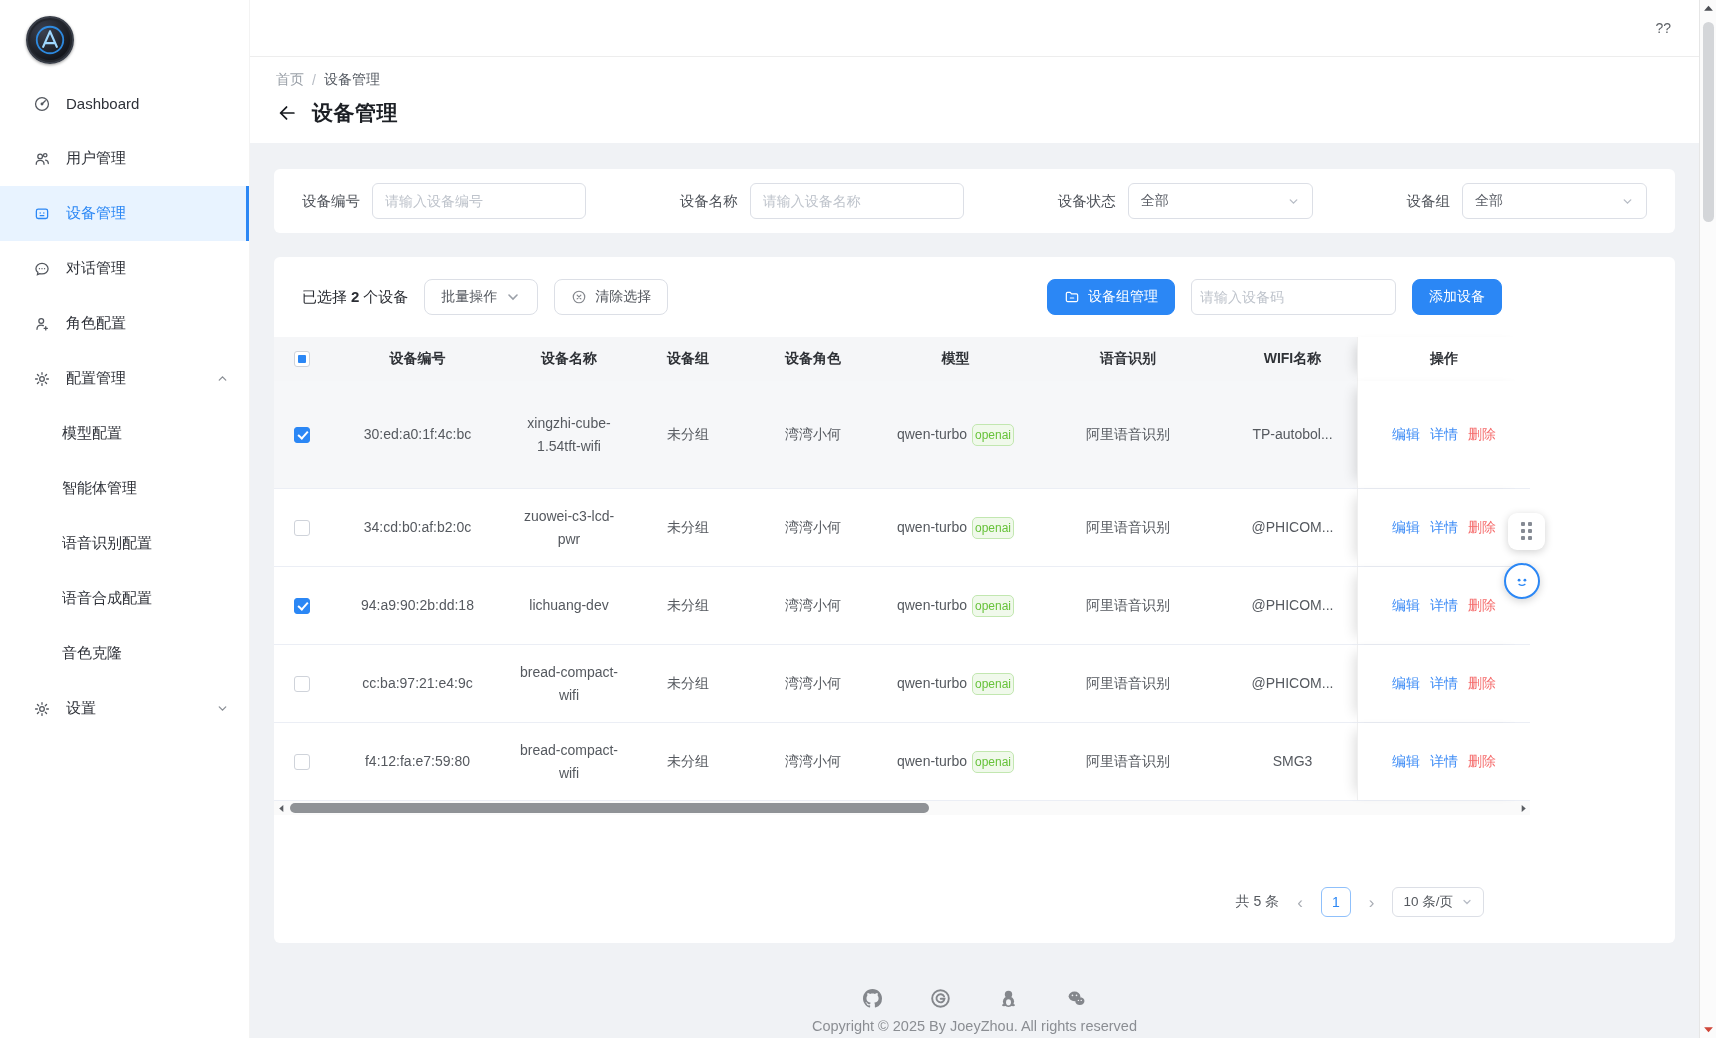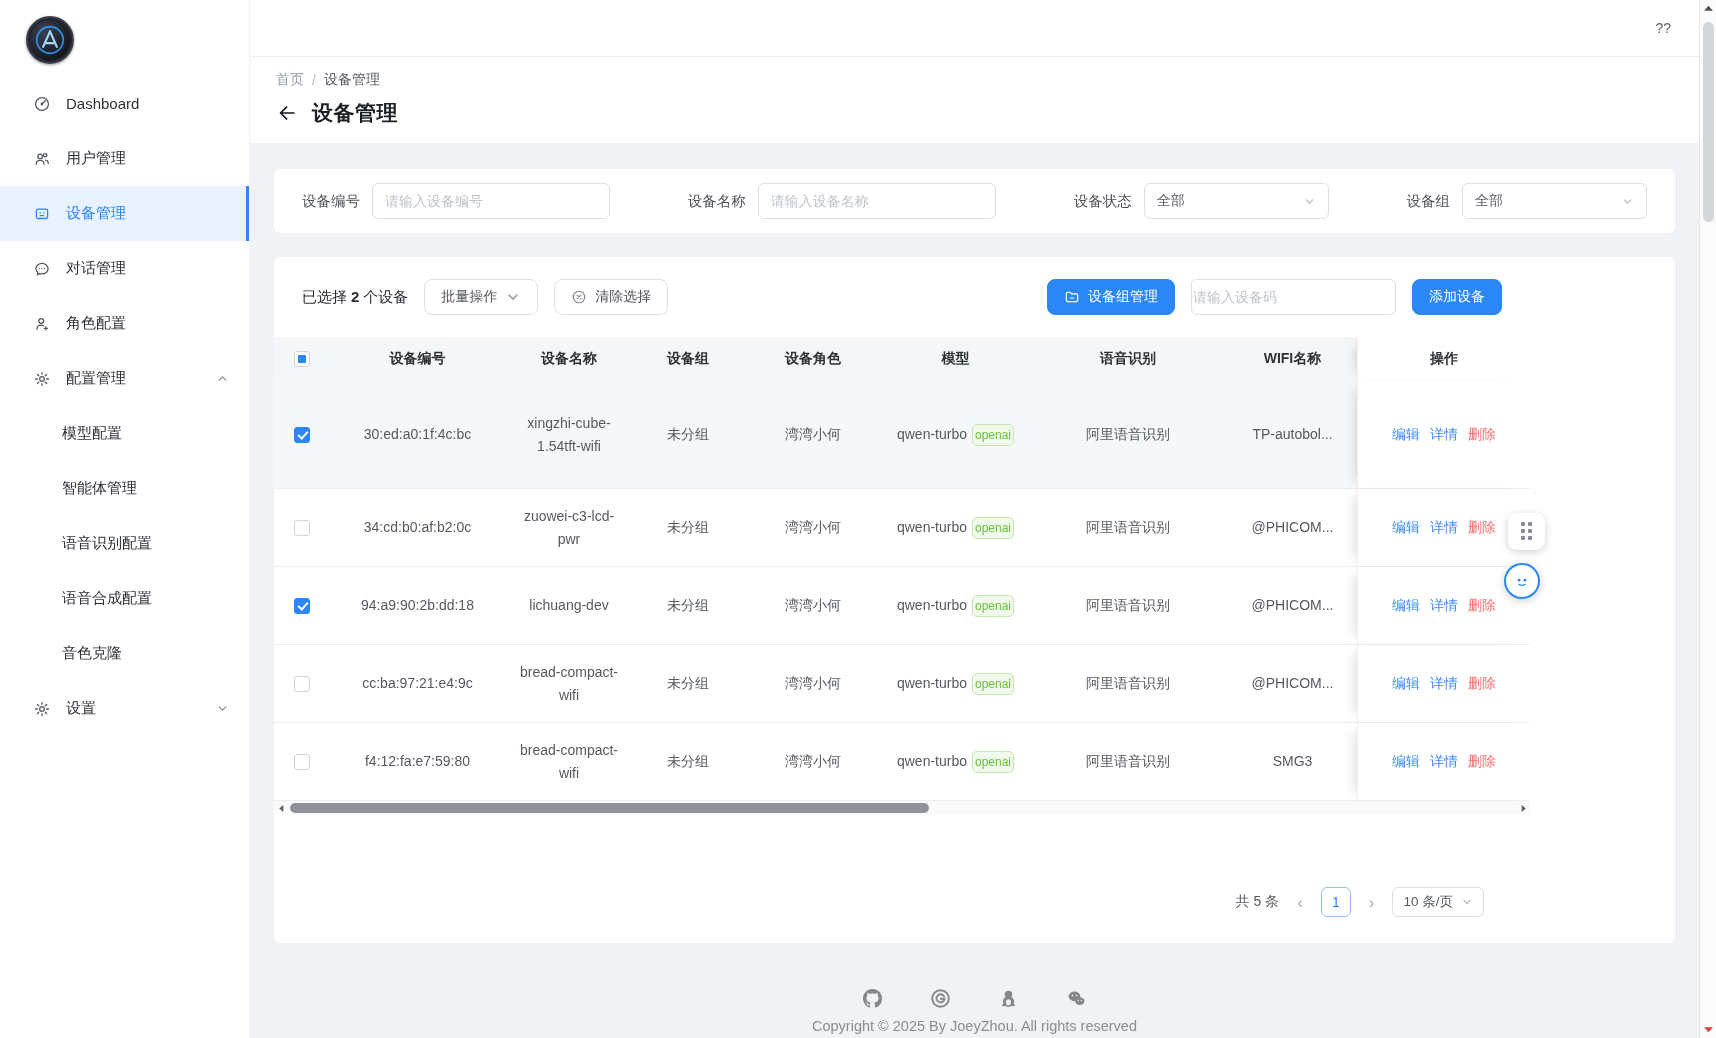--- a/index.html
+++ b/index.html
@@ -40,37 +40,37 @@
   .back-arrow { width:22px; height:22px; color:#15181d; cursor:pointer; }
   .page-title { font-size:21px; font-weight:bold; color:#1c1f24; letter-spacing:.5px; }
 
   .content { flex:1; padding:26px 24px 0; overflow:hidden; display:flex; flex-direction:column; }
   .card { background:#fff; border-radius:6px; }
 
   
   .filter-card { padding:14px 28px; display:flex; align-items:center; justify-content:space-between; flex:none; }
   .f-group { display:flex; align-items:center; gap:12px; }
   .f-label { color:#4e5259; font-size:14.5px; white-space:nowrap; }
-  .f-input { width:238px; height:36px; border:1px solid #dcdfe6; border-radius:6px; padding:0 12px; font-size:14px; color:#333; background:#fff; outline:none; font-family:inherit; }
+  .f-input { width:214px; height:36px; border:1px solid #dcdfe6; border-radius:6px; padding:0 12px; font-size:14px; color:#333; background:#fff; outline:none; font-family:inherit; }
   .f-input::placeholder { color:#bfc4cc; }
   .f-select { width:185px; height:36px; border:1px solid #dcdfe6; border-radius:6px; padding:0 12px; display:flex; align-items:center; justify-content:space-between; color:#5a5e66; cursor:pointer; background:#fff; }
   .f-select .chev { width:13px; height:13px; color:#b8bdc6; }
 
   
   .table-card { margin-top:24px; padding:22px 0 26px; flex:none; }
   .tc-inner { width:1256px; }
   .toolbar { display:flex; align-items:center; padding:0 28px; }
   .sel-info { font-size:15px; color:#2a2d33; font-weight:500; white-space:nowrap; }
   .sel-info b { font-weight:bold; padding:0 4px; }
   .btn { height:36px; border-radius:8px; display:inline-flex; align-items:center; gap:8px; padding:0 16px; font-size:14px; cursor:pointer; border:1px solid #dcdfe6; background:#fff; color:#53575e; white-space:nowrap; }
   .btn .bicon { width:16px; height:16px; }
   .btn-primary { background:var(--primary); border-color:var(--primary); color:#fff; }
   .toolbar .gap { width:16px; flex:none; }
   .toolbar-right { margin-left:auto; display:flex; align-items:center; gap:16px; }
-  .code-input { width:205px; height:36px; border:1px solid #dcdfe6; border-radius:6px; padding:0 1px; font-size:14px; outline:none; font-family:inherit; }
+  .code-input { width:205px; height:36px; border:1px solid #dcdfe6; border-radius:6px; padding:0 8px; font-size:14px; outline:none; font-family:inherit; }
   .code-input::placeholder { color:#bfc4cc; }
 
   
   .dtable { margin-top:22px; width:1256px; font-size:14px; }
   .thead { display:flex; height:44px; }
   .th { background:#f5f6f8; color:#2f3237; font-weight:bold; display:flex; align-items:center; justify-content:center; }
   .trow { display:flex; height:78px; border-bottom:1px solid #ebeef5; background:#fff; }
   .trow.tall { height:108px; }
   .trow.hovered { background:#f6f7f9; }
   .td { display:flex; align-items:center; justify-content:center; text-align:center; color:#55595f; padding:0 8px; line-height:23px; }

